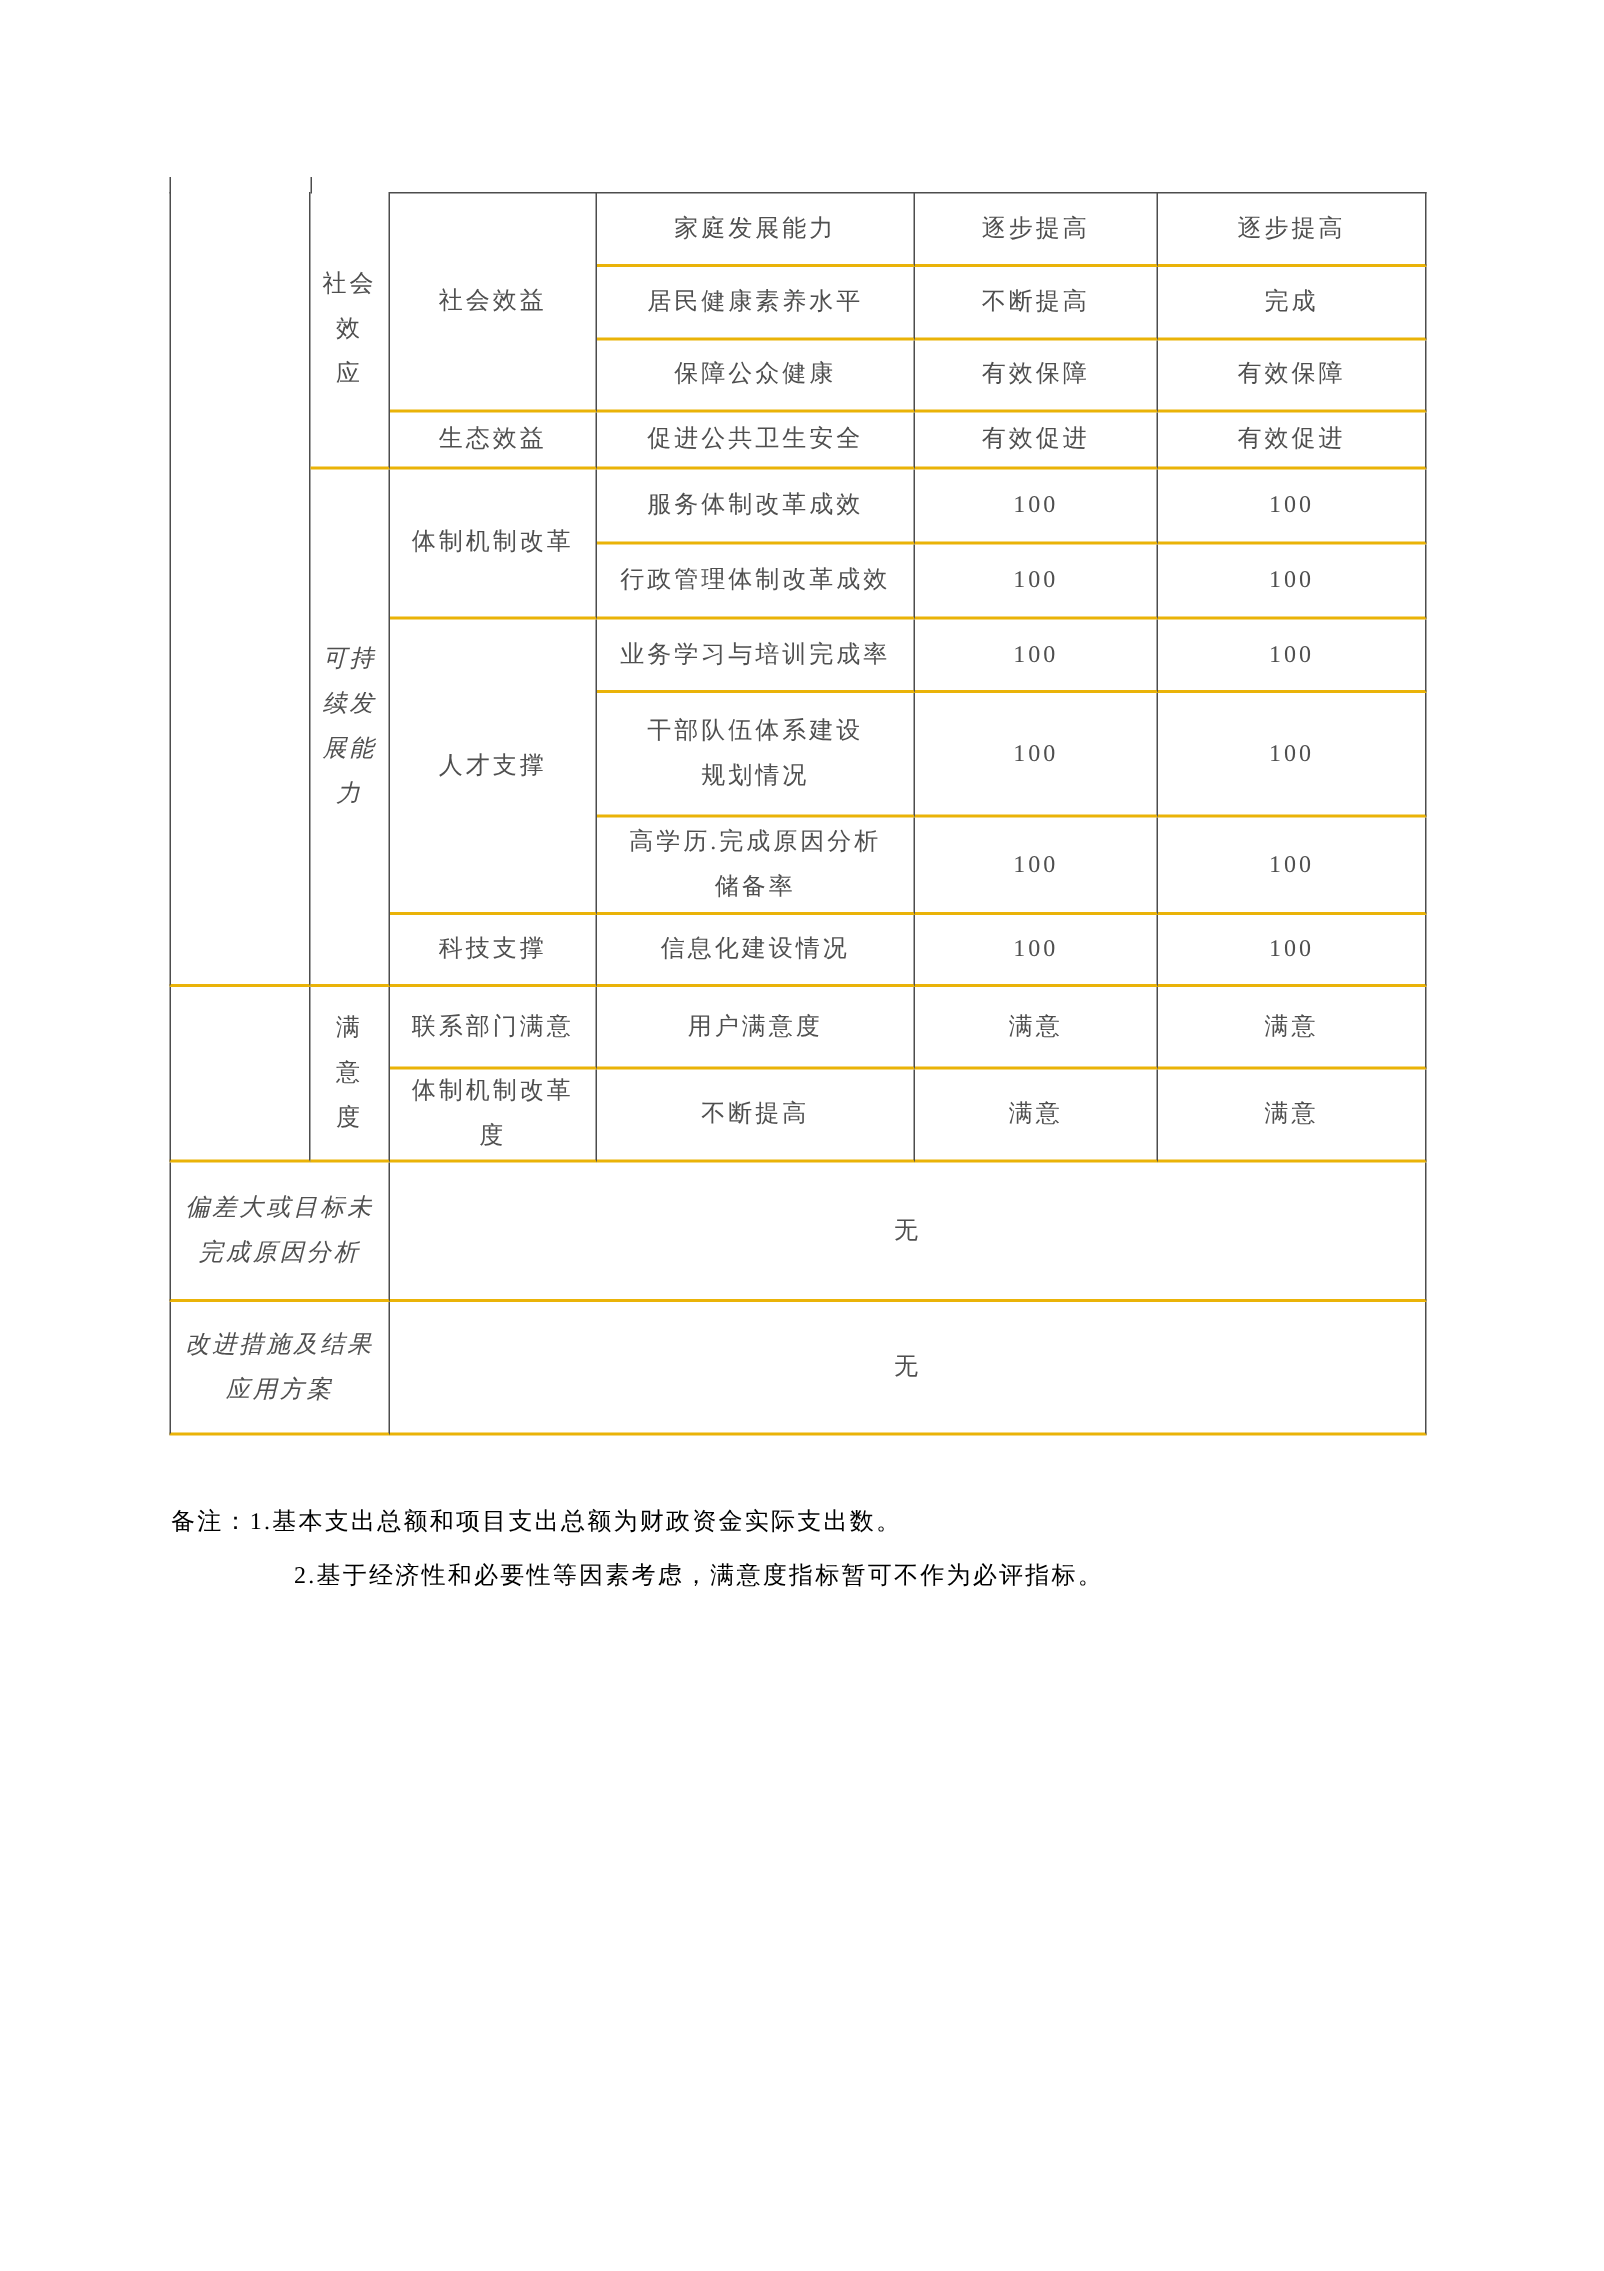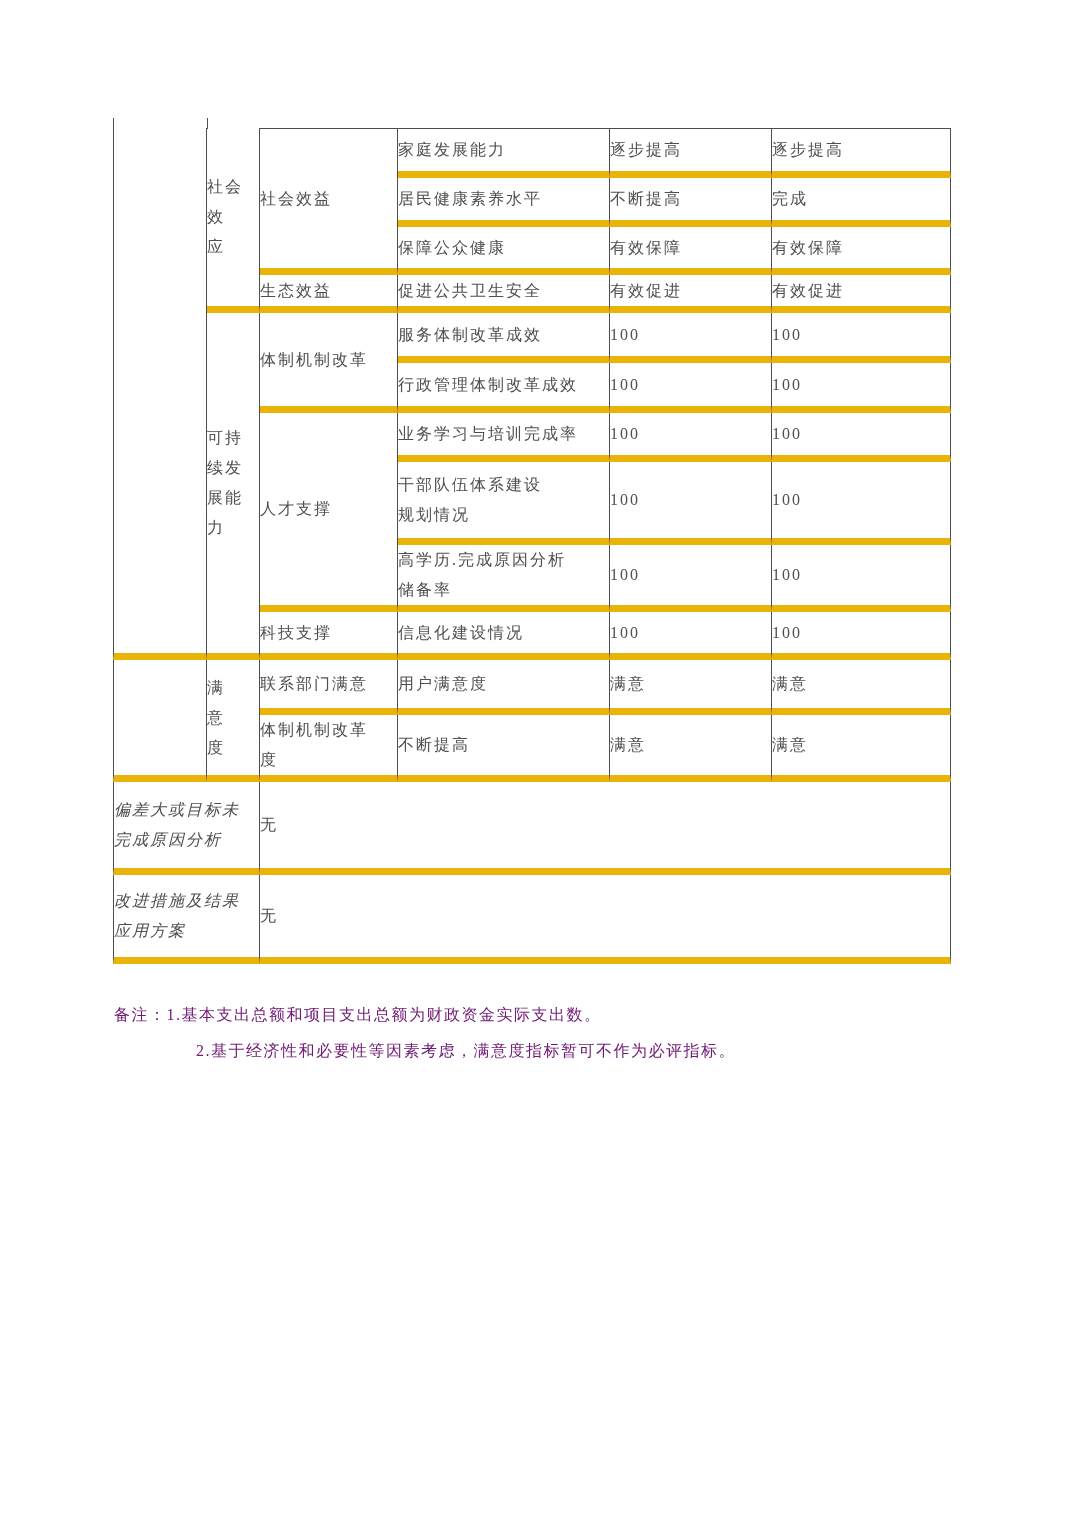--- a/index.html
+++ b/index.html
@@ -19,43 +19,44 @@
 
   table.perf{
     margin-top:10px;
     border-collapse:separate;border-spacing:0;
     table-layout:fixed;
     width:838px;
   }
   table.perf td{
     box-sizing:border-box;
     border-right:1px solid #4d4d4d;
-    border-bottom:7px solid #eab308;
+    border-bottom:2px solid #eab308;
+    text-align:center;
     vertical-align:middle;
     font-size:16px;
     letter-spacing:2px;
     white-space:pre-line;
     line-height:30px;
     padding:0;
     overflow:hidden;
   }
   td.bl{border-left:1px solid #4d4d4d;}
   td.bt{border-top:1px solid #4d4d4d;}
   td.num{letter-spacing:0.5px;}
   td.lh44{line-height:44px;}
   td.lh34{line-height:34px;font-style:italic;}
   
   td.vt-top{vertical-align:top;padding-top:5px;line-height:36px;}
-  td.vt-bottom{vertical-align:bottom;padding-bottom:46px;line-height:32px;}
+  td.vt-bottom{vertical-align:bottom;padding-bottom:46px;line-height:32px;font-style:italic;}
   td.vt-mid{line-height:31px;}
 
   .notes{
     position:absolute;left:114px;top:1002px;
     font-size:16px;letter-spacing:1.5px;line-height:25px;
-    color:#701a75;
+    color:#000000;
   }
   .notes .ln2{margin-top:11px;margin-left:82px;}
 </style>
 </head>
 <body>
 
 <div class="page">
 
   <div class="tablewrap">
     <div class="stub s1"></div>

